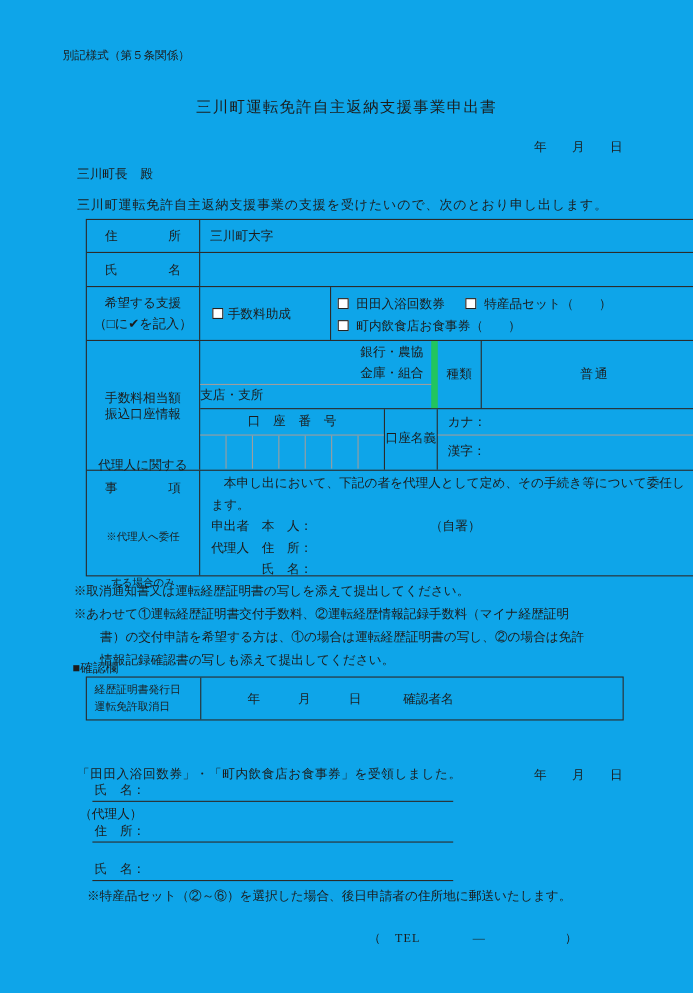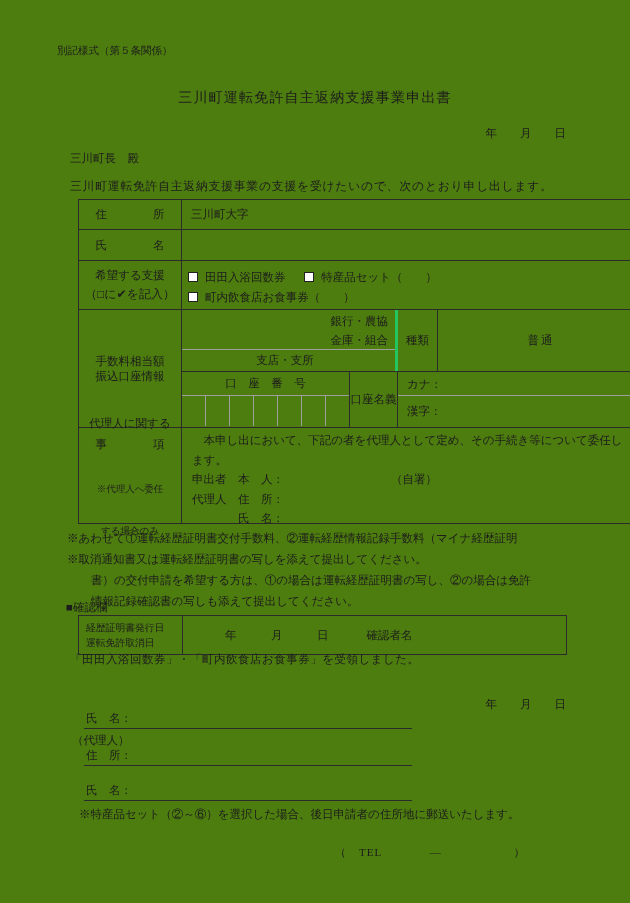--- a/index.html
+++ b/index.html
@@ -1,18 +1,18 @@
 <!DOCTYPE html>
 <html><head>
 <meta charset="utf-8">
 <style>
   * { box-sizing: border-box; }
   body { margin: 0; background: #ffffff; }
   .sheet {
-    position: relative; width: 630px; height: 903px; background: #4d7c0f;
+    position: relative; width: 630px; height: 903px; background: #0ea5e9;
     font-family: "Liberation Serif", "DejaVu Serif", serif;
     color: #1c1c1c; font-size: 11.5px; overflow: hidden;
   }
   .abs { position: absolute; }
   
   .form-code { left: 57px; top: 44px; font-size: 10.5px; }
   .title { left: 0; top: 89px; width: 100%; text-align: center; font-size: 14px; letter-spacing: 1.2px; font-weight: normal; margin: 0; }
   .date-top { top: 126px; right: 64px; font-size: 11.5px; }
   .addressee { left: 70px; top: 151px; }
   .intro { left: 70px; top: 179px; font-size: 11.8px; letter-spacing: 0.8px; white-space: nowrap; }
@@ -26,23 +26,23 @@
   .r1 { height: 30px; } .r2 { height: 31px; } .r3 { height: 49px; } .r4 { height: 118px; } .r5 { height: 95px; }
   .valcell { display: flex; align-items: center; padding-left: 9px; }
   .sub1 { width: 119px; flex: 0 0 auto; border-right: 1px solid #2b2b2b; display: flex; align-items: center; padding-left: 11px; }
   .sub2 { flex: 1; padding: 6px 0 0 6px; line-height: 20px; white-space: nowrap; }
   .cbx { display: inline-block; width: 10px; height: 10px; border: 1.2px solid #222; vertical-align: -1px; margin-right: 4px; background: #fff; }
   .gap-left { margin-left: 16px; }
   .lbl2 { font-size: 12px; margin-top: 3px; }
   
   .r4right { flex: 1; display: flex; flex-direction: column; }
   .r4top { height: 62px; border-bottom: 1px solid #2b2b2b; display: flex; }
-  .bankcol { width: 216px; flex: 0 0 auto; border-right: 3px solid #22c55e; }
+  .bankcol { width: 216px; flex: 0 0 auto; border-right: 6px solid #22c55e; }
   .bankname { height: 40px; border-bottom: 1px solid #9e9e9e; text-align: right; padding: 2px 7px 0 0; line-height: 19px; }
-  .branch { height: 21px; text-align: center; padding-right: 7px; line-height: 21px; }
+  .branch { height: 21px; text-align: left; padding-right: 7px; line-height: 21px; }
   .typecol { width: 40px; flex: 0 0 auto; border-right: 1px solid #2b2b2b; display: flex; align-items: center; justify-content: center; }
   .futsucol { flex: 1; display: flex; align-items: center; justify-content: center; letter-spacing: 2px; }
   .r4bot { height: 55px; display: flex; }
   .acctcol { width: 168px; flex: 0 0 auto; border-right: 1px solid #2b2b2b; }
   .accthead { height: 24px; border-bottom: 1px solid #9e9e9e; text-align: center; line-height: 23px; }
   .acctcells { display: flex; height: 30px; }
   .dcell { flex: 1; border-right: 1px solid #9e9e9e; }
   .dcell:last-child { border-right: none; }
   .holdercol { width: 48px; flex: 0 0 auto; border-right: 1px solid #2b2b2b; display: flex; flex-direction: row; align-items: center; justify-content: center; line-height: 19px; }
   .kanacol { flex: 1; }
@@ -56,21 +56,21 @@
   
   .notes { left: 67px; top: 528px; width: 510px; line-height: 21px; }
   .note-cont { padding-left: 24px; }
   
   .cheading { left: 66px; top: 600px; }
   .ctable { left: 78px; top: 615px; width: 489px; height: 40px; border: 1px solid #2b2b2b; display: flex; }
   .cleft { width: 104px; flex: 0 0 auto; border-right: 1px solid #2b2b2b; font-size: 9.8px; padding: 4px 17px 0 7px; line-height: 15px; }
   .cright { flex: 1; display: flex; align-items: center; padding-left: 42px; }
   .confirmer { margin-left: 38px; }
   
-  .rstmt { left: 70px; top: 652px; letter-spacing: 0.5px; }
+  .rstmt { left: 70px; top: 696px; letter-spacing: 0.5px; }
   .rdate { top: 697px; right: 64px; }
   .field { left: 84px; width: 328px; height: 18px; border-bottom: 1px solid #2b2b2b; padding-left: 2px; }
   .f-name1 { top: 711px; } .f-addr { top: 748px; } .f-name2 { top: 783px; }
   .proxyhead { left: 72px; top: 733px; }
   .mailnote { left: 79px; top: 807px; }
   .tel { left: 335px; top: 845px; font-size: 11px; letter-spacing: 1px; }
 </style>
 </head>
 <body>
 
@@ -94,20 +94,24 @@
     <div class="mrow r2">
       <div class="lcol">氏　　　　名</div>
       <div class="vcol valcell"></div>
     </div>
 
     <div class="mrow r3">
       <div class="lcol">
         <div>希望する支援</div>
         <div class="lbl2">（□に✔を記入）</div>
       </div>
+      <div class="sub1">
+        <span class="cbx"></span>
+        <span>手数料助成</span>
+      </div>
       <div class="sub2">
         <div>
           <span class="cbx"></span>
           <span>田田入浴回数券</span>
           <span class="cbx gap-left"></span>
           <span>特産品セット（　　）</span>
         </div>
         <div>
           <span class="cbx"></span>
           <span>町内飲食店お食事券（　　）</span>
@@ -176,22 +180,22 @@
           <span>申出者　本　人：</span>
           <span class="selfsign">（自署）</span>
         </div>
         <div>代理人　住　所：</div>
         <div>　　　　氏　名：</div>
       </div>
     </div>
   </div>
 
   <div class="abs notes">
+    <div>※取消通知書又は運転経歴証明書の写しを添えて提出してください。</div>
     <div>※あわせて①運転経歴証明書交付手数料、②運転経歴情報記録手数料（マイナ経歴証明</div>
-    <div>※取消通知書又は運転経歴証明書の写しを添えて提出してください。</div>
     <div class="note-cont">書）の交付申請を希望する方は、①の場合は運転経歴証明書の写し、②の場合は免許</div>
     <div class="note-cont">情報記録確認書の写しも添えて提出してください。</div>
   </div>
 
   <div class="abs cheading">■確認欄</div>
   <div class="abs ctable">
     <div class="cleft">
       <div>経歴証明書発行日</div>
       <div>運転免許取消日</div>
     </div>

